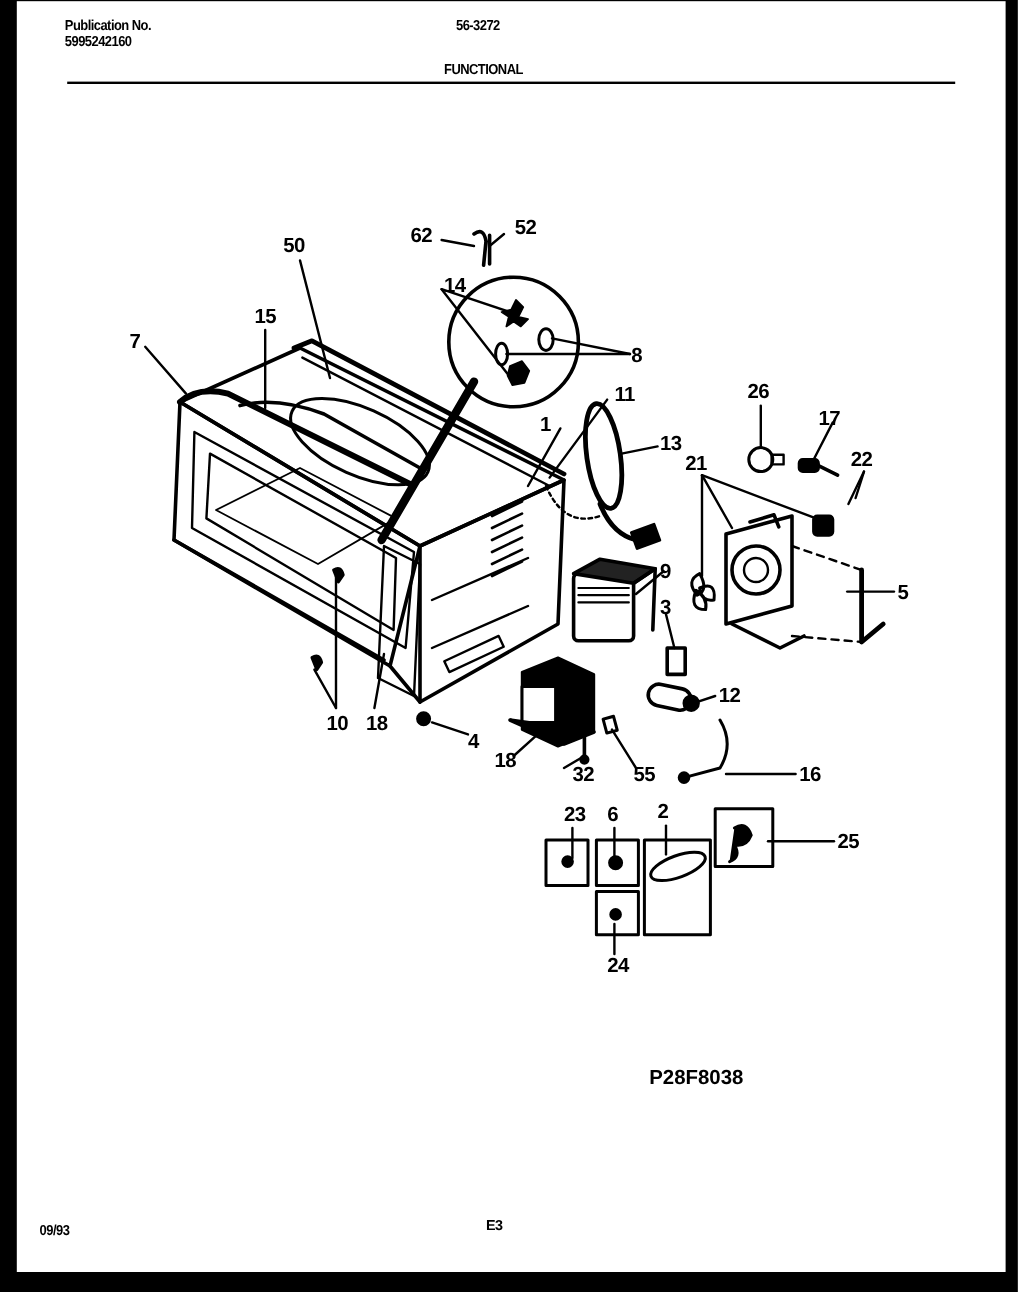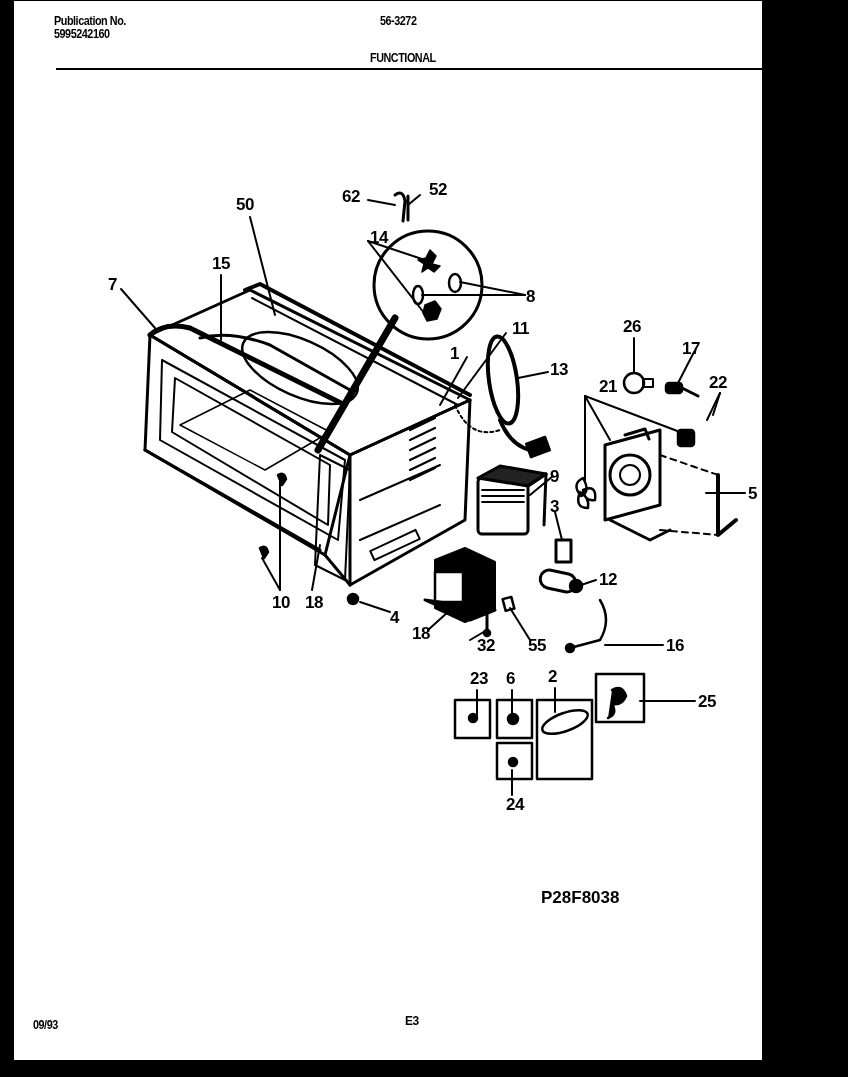--- a/index.html
+++ b/index.html
@@ -1,18 +1,18 @@
 <!DOCTYPE html>
 <html><head>
 <meta charset="utf-8">
 <style>
   html, body { margin: 0; padding: 0; background: #000; }
   body { width: 848px; height: 1077px; position: relative; overflow: hidden; }
   .page {
-    position: absolute; left: 14px; top: 1px; width: 748px; height: 1059px;
+    position: absolute; left: 14px; top: 1px; width: 824px; height: 1059px;
     background: #fff; overflow: hidden;
   }
   .txt {
     position: absolute; font-family: "Liberation Sans", sans-serif; font-weight: bold;
     color: #000; white-space: nowrap; letter-spacing: -0.5px;
   }
   .hdr { font-size: 12px; transform: scaleX(0.9); transform-origin: left top; }
   .callout { font-size: 17px; line-height: 17px; }
   .code { font-size: 17px; letter-spacing: 0; }
   .rule { position: absolute; left: 42px; top: 67px; width: 740px; height: 2px; background: #000; }
@@ -203,21 +203,21 @@
   <div class="txt callout" style="left:258px;top:593px;">10</div>
   <div class="txt callout" style="left:498px;top:319px;">11</div>
   <div class="txt callout" style="left:585px;top:570px;">12</div>
   <div class="txt callout" style="left:536px;top:360px;">13</div>
   <div class="txt callout" style="left:336px;top:228px;margin-left:20px;">14</div>
   <div class="txt callout" style="left:198px;top:254px;">15</div>
   <div class="txt callout" style="left:652px;top:636px;">16</div>
   <div class="txt callout" style="left:668px;top:339px;">17</div>
   <div class="txt callout" style="left:398px;top:624px;">18</div>
   <div class="txt callout" style="left:291px;top:593px;">18</div>
-  <div class="txt callout" style="left:585px;top:377px;">21</div>
+  <div class="txt callout" style="left:557px;top:377px;">21</div>
   <div class="txt callout" style="left:695px;top:373px;">22</div>
   <div class="txt callout" style="left:456px;top:669px;">23</div>
   <div class="txt callout" style="left:492px;top:795px;">24</div>
   <div class="txt callout" style="left:684px;top:692px;">25</div>
   <div class="txt callout" style="left:609px;top:317px;">26</div>
   <div class="txt callout" style="left:440px;top:636px;margin-left:23px;">32</div>
   <div class="txt callout" style="left:514px;top:636px;">55</div>
   <div class="txt callout" style="left:222px;top:195px;">50</div>
   <div class="txt callout" style="left:415px;top:180px;">52</div>
   <div class="txt callout" style="left:328px;top:187px;">62</div>

